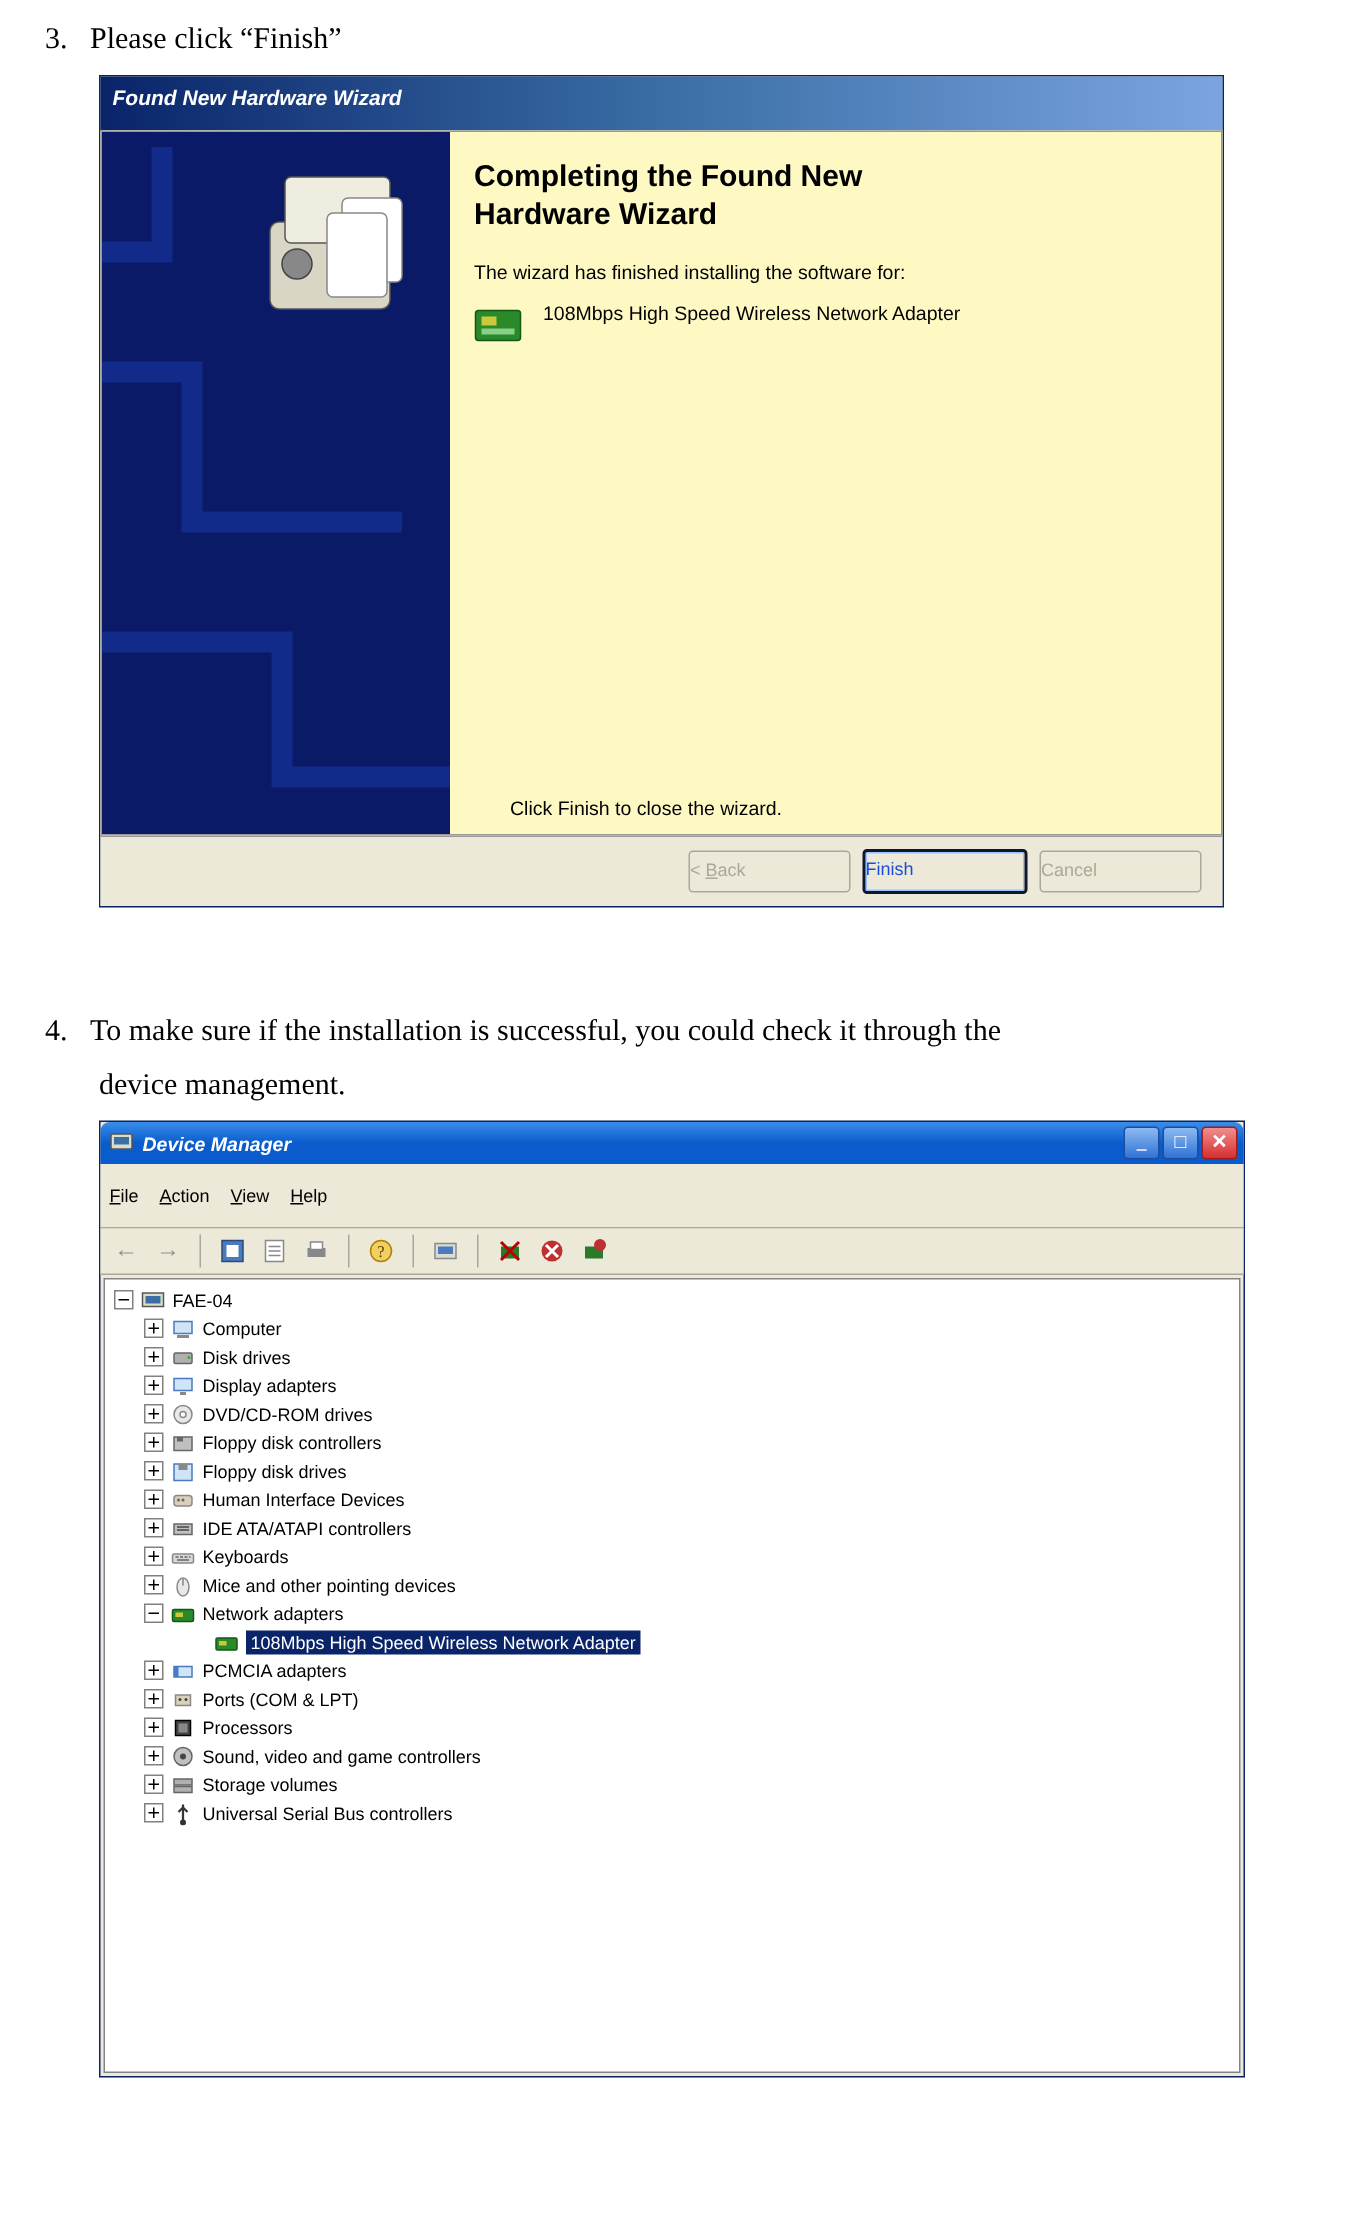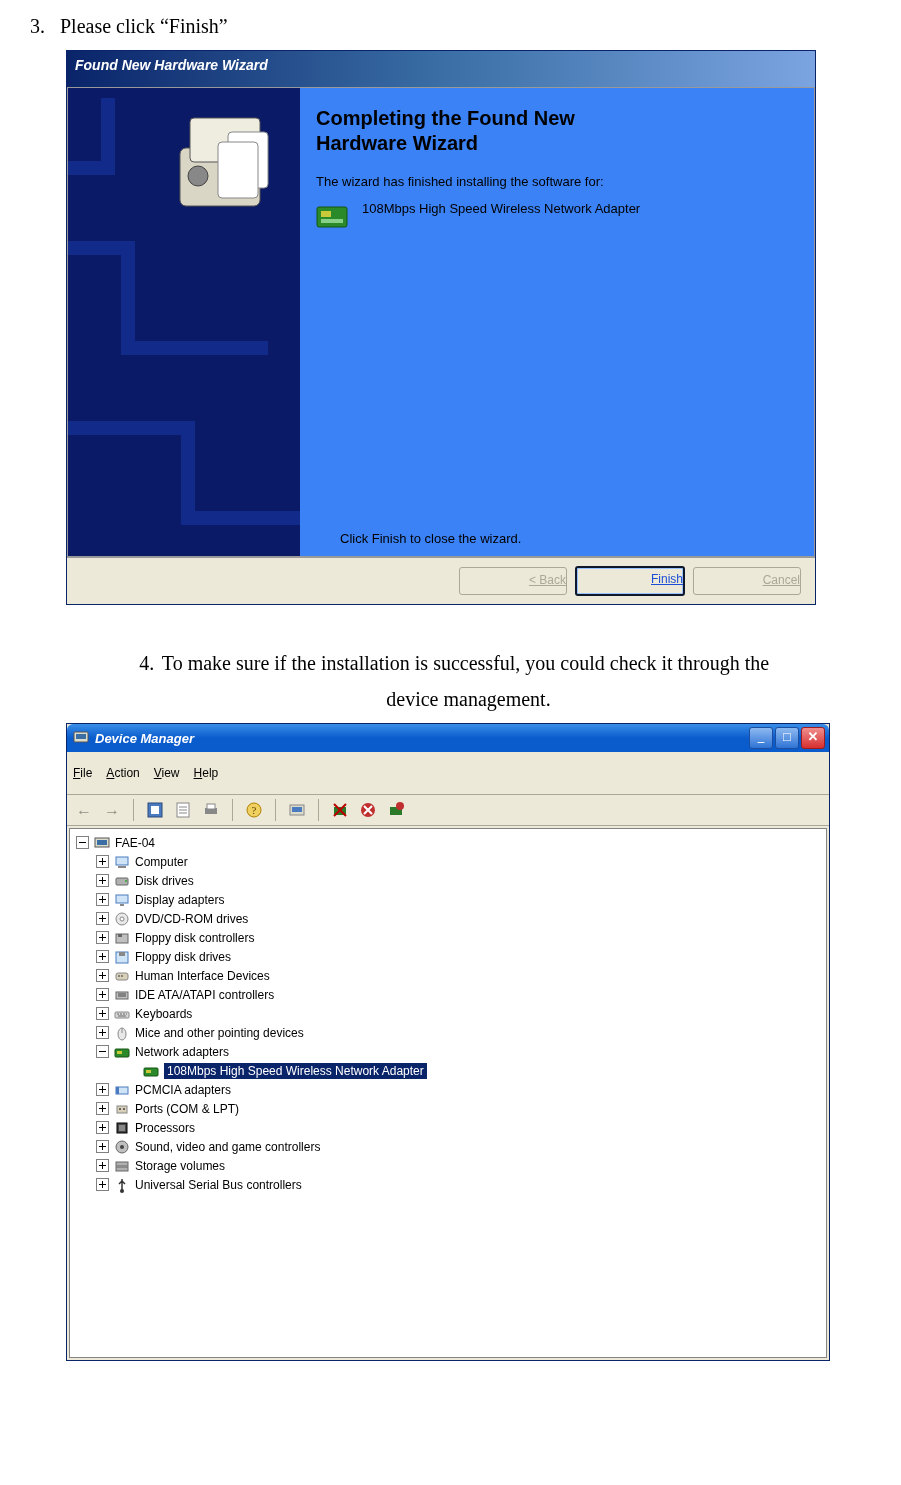--- a/index.html
+++ b/index.html
@@ -30,21 +30,21 @@
   .wiz-title {
     height: 30px;
     background: linear-gradient(to right,#0a246a 0%,#3a6ea5 50%,#7ba4e0 100%);
     font: bold 14px Tahoma, sans-serif;
     color: #fff;
     padding: 6px 8px 0 8px;
     font-style: italic;
   }
   .wiz-body {
     display: flex;
-    background: #3b82f6;
+    background: #fef9c3;
     border: 1px solid #999;
     margin: 0 0 0 0;
   }
   .wiz-side {
     width: 232px;
     height: 468px;
     background: #0c1a66;
     position: relative;
     overflow: hidden;
     flex-shrink:0;
@@ -81,23 +81,22 @@
     padding-right: 14px;
   }
   .wiz-btn {
     width: 106px;
     height: 26px;
     background: #ece9d8;
     border: 1px solid #aca899;
     font: 12px Tahoma, sans-serif;
     border-radius: 3px;
     color: #aca899;
-    text-align: right;
+    text-align: left;
     line-height: 24px;
-    text-decoration: underline;
   }
   .wiz-btn.default {
     border: 2px solid #0f172a;
     box-shadow: 0 0 0 1px #9ac1ff inset;
     color: #1d4ed8;
     line-height: 22px;
   }
   .wiz-btn .ul { text-decoration: underline; }
   
   .dm-outer {
@@ -211,21 +210,21 @@
         <div class="wiz-bottom">Click Finish to close the wizard.</div>
       </div>
     </div>
     <div class="wiz-buttons">
       <div class="wiz-btn"><span>&lt; </span><span class="ul">B</span><span>ack</span></div>
       <div class="wiz-btn default">Finish</div>
       <div class="wiz-btn">Cancel</div>
     </div>
   </div>
 
-  <div class="step" style="margin-top:40px;text-align:center;">
+  <div class="step" style="margin-top:64px;">
     <span class="num">4.</span><span>To make sure if the installation is successful, you could check it through the</span>
     <div class="step4-text">device management.</div>
   </div>
 
   <div class="dm-outer">
     <div class="dm-title">
       <div class="dm-title-left">
         <span>
           <svg width="16" height="16">
               <rect x="1" y="3" width="14" height="10" rx="1" fill="#dcdccd" stroke="#555"></rect>

